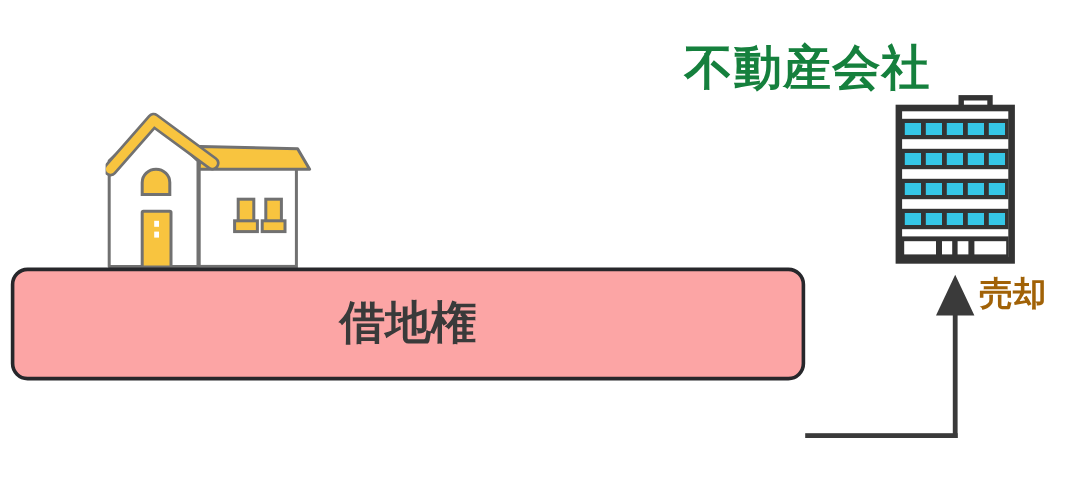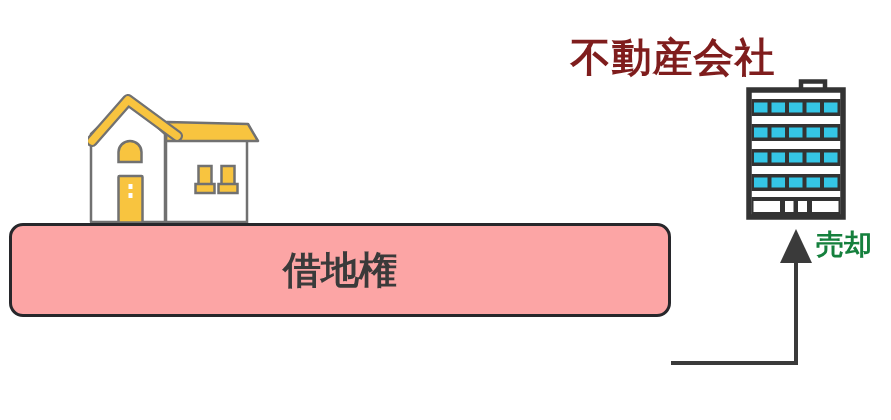--- a/index.html
+++ b/index.html
@@ -3,21 +3,21 @@
 <meta charset="utf-8">
 <style>
   html,body{margin:0;padding:0;background:#ffffff;}
   .canvas{
     position:relative;width:891px;height:420px;background:#ffffff;overflow:hidden;
     font-family:"Liberation Sans",sans-serif;
   }
   
   .company-title{
     position:absolute;left:560px;top:37px;width:226px;text-align:center;
-    font-size:40px;font-weight:bold;color:#7f1d1d;line-height:1;letter-spacing:1px;
+    font-size:40px;font-weight:bold;color:#15803d;line-height:1;letter-spacing:1px;
     white-space:nowrap;
   }
   
   .band-box{
     position:absolute;left:9px;width:662px;box-sizing:border-box;
     border:3px solid #27272B;border-radius:14px;background:#fca5a5;
     display:flex;align-items:center;justify-content:center;
   }
   .band-box .band-label{
     font-size:38px;font-weight:bold;color:#3A3A3A;line-height:1;white-space:nowrap;
@@ -30,21 +30,21 @@
   
   .arrow-h{position:absolute;left:671px;top:361px;width:127px;height:4px;background:#3A3A3A;}
   .arrow-v{position:absolute;left:794px;top:260px;width:4px;height:105px;background:#3A3A3A;}
   .arrow-head{
     position:absolute;left:780px;top:229px;width:0;height:0;
     border-left:16px solid transparent;border-right:16px solid transparent;
     border-bottom:34px solid #3A3A3A;
   }
   .sale-label{
     position:absolute;left:816px;top:231px;
-    font-size:28px;font-weight:bold;color:#15803d;line-height:1;white-space:nowrap;
+    font-size:28px;font-weight:bold;color:#a16207;line-height:1;white-space:nowrap;
   }
 </style>
 </head>
 <body>
 
 <div class="canvas">
 
   <div class="house-wrap">
     <svg width="172" height="132" viewBox="0 0 172 132">
 

